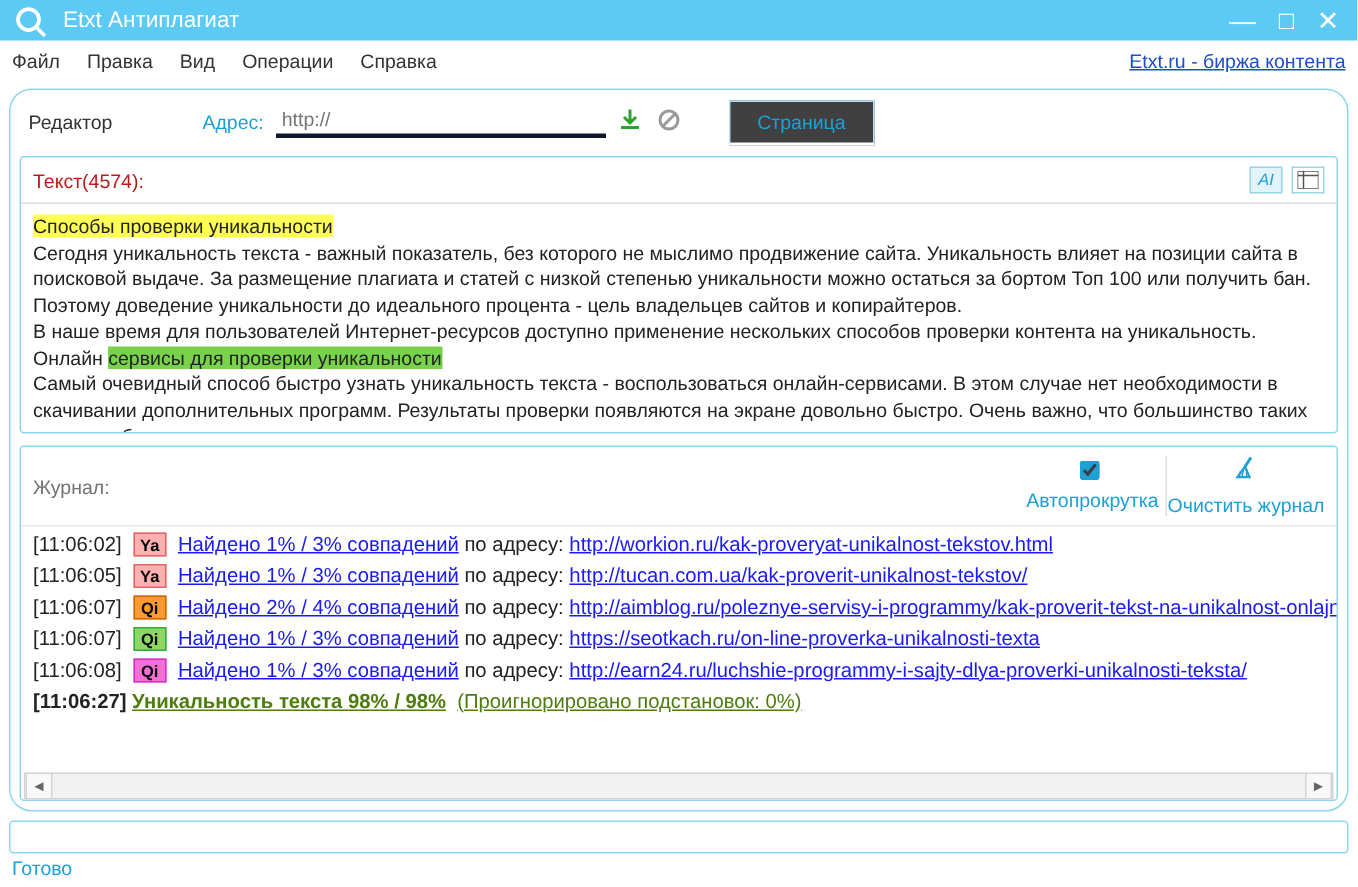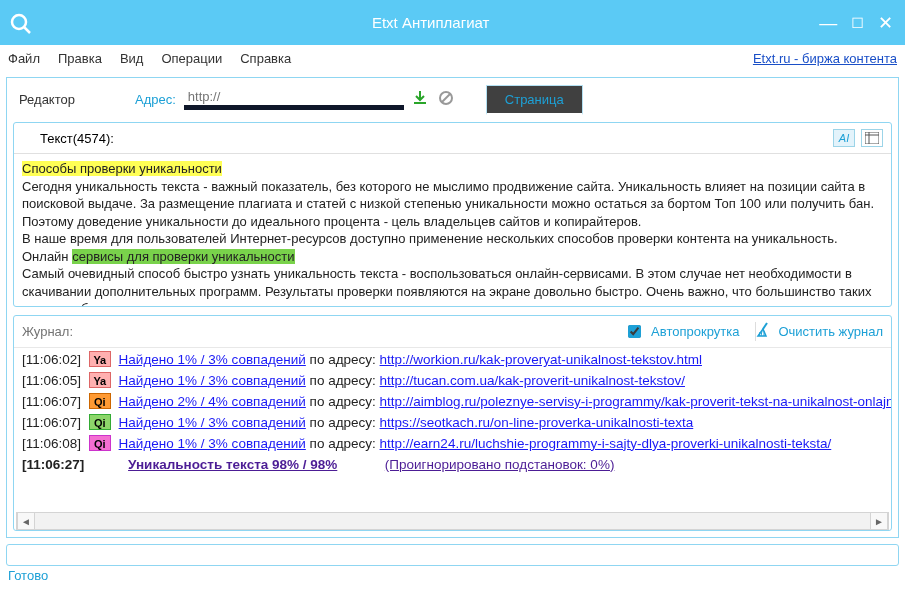--- a/index.html
+++ b/index.html
@@ -1,60 +1,60 @@
 <!DOCTYPE html>
 <html><head>
 <meta charset="utf-8">
 <style>
   * { box-sizing: border-box; margin: 0; padding: 0; }
   body { font-family: "Segoe UI", Tahoma, sans-serif; font-size: 13px; background: #fff; width: 905px; height: 591px; overflow: hidden; position: relative; }
-  .title-bar { height: 45px; background: linear-gradient(#5bcaf5, #5bcaf5); color: #fff; display: flex; align-items: center; padding: 12px 8px; text-align: center; }
+  .title-bar { height: 27px; background: linear-gradient(#5bcaf5, #5bcaf5); color: #fff; display: flex; align-items: center; padding: 12px 8px; }
   .title-icon { width: 24px; height: 24px; position: relative; margin-right: 10px; }
   .title-icon svg { display: block; }
   .title-text { font-size: 15px; flex: 1; color: #fff; }
   .win-controls { display: flex; gap: 14px; align-items: center; margin-right: 4px; }
   .win-controls span { color: #fff; font-size: 18px; cursor: pointer; line-height: 1; }
   .menu-bar { height: 26px; display: flex; align-items: center; padding: 0 8px; font-size: 13px; color: #333; }
   .menu-bar .mi { margin-right: 18px; cursor: pointer; }
   .menu-bar .spacer { flex: 1; }
   .menu-bar .rlink { color: #1a4fc7; text-decoration: underline; cursor: pointer; }
-  .panel-border { border: 1px solid #8fd6f2; border-radius: 0; margin: 6px; padding: 6px; }
+  .panel-border { border: 1px solid #8fd6f2; border-radius: 15px; margin: 6px; padding: 6px; }
   .toolbar-row { display: flex; align-items: center; height: 30px; }
   .tb-label { color: #333; margin-right: 60px; padding-left: 6px; }
   .addr-label { color: #1da0d6; margin-right: 8px; }
-  .addr-input { flex: 0 0 220px; height: 22px; border: none; border-bottom: 5px solid #0f172a; padding: 2px 4px; color: #888; font-size: 13px; outline: none; }
+  .addr-input { flex: 0 0 220px; height: 22px; border: none; border-bottom: 3px solid #0f172a; padding: 2px 4px; color: #888; font-size: 13px; outline: none; }
   .tb-icons { display: flex; align-items: center; gap: 8px; margin-left: 8px; }
   .icon-btn { width: 18px; height: 18px; cursor: pointer; }
   .tab-btn { border: 1px solid #b3e0f2; border-bottom: 2px solid #fff; padding: 6px 18px; color: #1da0d6; background: #404040; margin-left: 30px; font-size: 13px; position: relative; top: 1px; }
   .text-box, .log-box { border: 1px solid #8fd6f2; border-radius: 3px; margin-top: 8px; background: #fff; }
   .text-header { display: flex; align-items: center; padding: 6px 8px; border-bottom: 1px solid #e0e0e0; }
-  .text-title { color: #000000; flex: 1; margin-left: 18px; }
+  .text-title { color: #b91c1c; flex: 1; }
   .text-icons { display: flex; gap: 6px; }
   .ti { width: 22px; height: 18px; border: 1px solid #9cd4e8; display:flex; align-items:center; justify-content:center; }
   .ti.sel { background:#e3f3fb; }
   .text-content { padding: 6px 8px; font-size: 13px; line-height: 1.35; color: #222; height: 152px; overflow: hidden; }
   .hl-yellow { background: #ffff55; }
   .hl-green { background: #79d24b; }
   .log-header { display: flex; align-items: center; padding: 6px 8px; border-bottom: 1px solid #e8e8e8; }
   .log-title { color: #737373; flex: 1; }
   .chk { margin-right: 4px; accent-color: #1da0d6; }
-  .log-action { color: #1da0d6; margin-left: 16px; display: flex; align-items: center; gap: 6px; cursor: pointer; }
+  .log-action { color: #1da0d6; margin-left: 5px; display: flex; align-items: center; gap: 6px; cursor: pointer; flex-direction: column; }
   .log-action.sep { border-left: 1px solid #ddd; }
   .broom { display:inline-block; }
   .log-body { padding: 2px 8px 4px 8px; font-size: 13.5px; line-height: 1.55; height: 158px; overflow: hidden; color: #222; }
   .log-line { white-space: nowrap; }
   .ts { color: #222; }
   .se-badge { display: inline-block; width: 22px; height: 16px; line-height: 16px; text-align: center; font-size: 11px; font-weight: bold; border: 1px solid #5a2; margin: 0 4px; font-family: Arial, sans-serif; }
   .se-Ya { background: #ffb0b0; color: #000; border-color:#d66; }
   .se-Qi-o { background: #ff9a33; color: #000; border-color:#c60; }
   .se-Qi-g { background: #8dd66a; color: #000; border-color:#3a3; }
   .se-Qi-m { background: #f46fd2; color: #000; border-color:#c3c; }
   .ll { color: #1a1af5; text-decoration: underline; cursor: pointer; }
   .summary { font-weight: bold; }
-  .summary .u { color: #4c1d95; text-decoration: underline; margin-left: 40px; }
+  .summary .u { color: #4d7c0f; text-decoration: underline; }
   .scrollbar-h { height: 18px; margin: 6px 2px 0 2px; background: #f2f2f2; border: 1px solid #d4d4d4; position: relative; }
   .sb-btn { width: 18px; height: 16px; position: absolute; top: 0; background: #f8f8f8; border-left: 1px solid #d4d4d4; border-right: 1px solid #d4d4d4; display:flex; align-items:center; justify-content:center; color:#666; font-size:10px; }
   .sb-btn.left { left: 0; }
   .sb-btn.right { right: 0; }
   .bottom-strip { border: 1px solid #8fd6f2; border-radius: 3px; height: 22px; margin: 0 6px; }
   .status-bar { height: 22px; padding: 2px 8px; color: #1da0d6; font-size: 13px; }
 </style>
 </head>
 <body>
 

